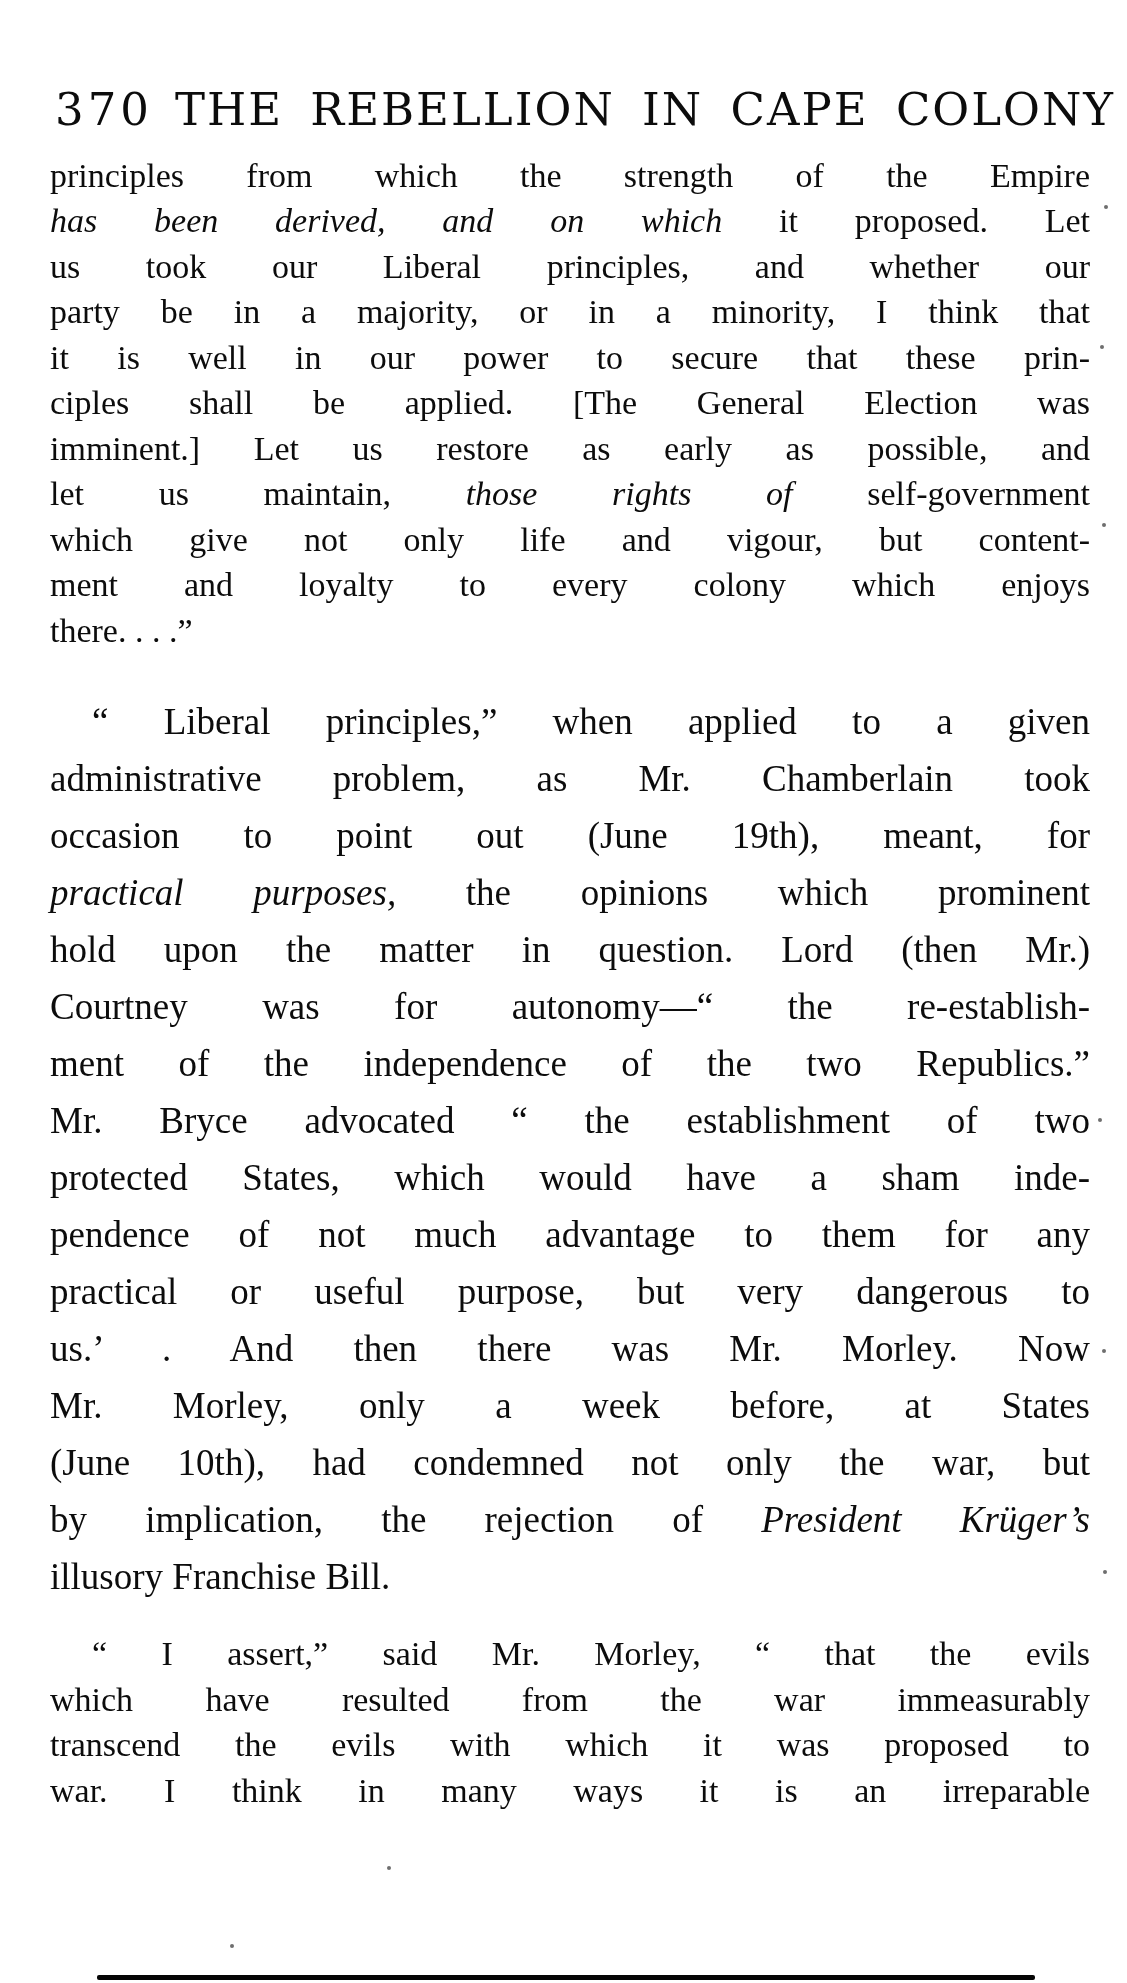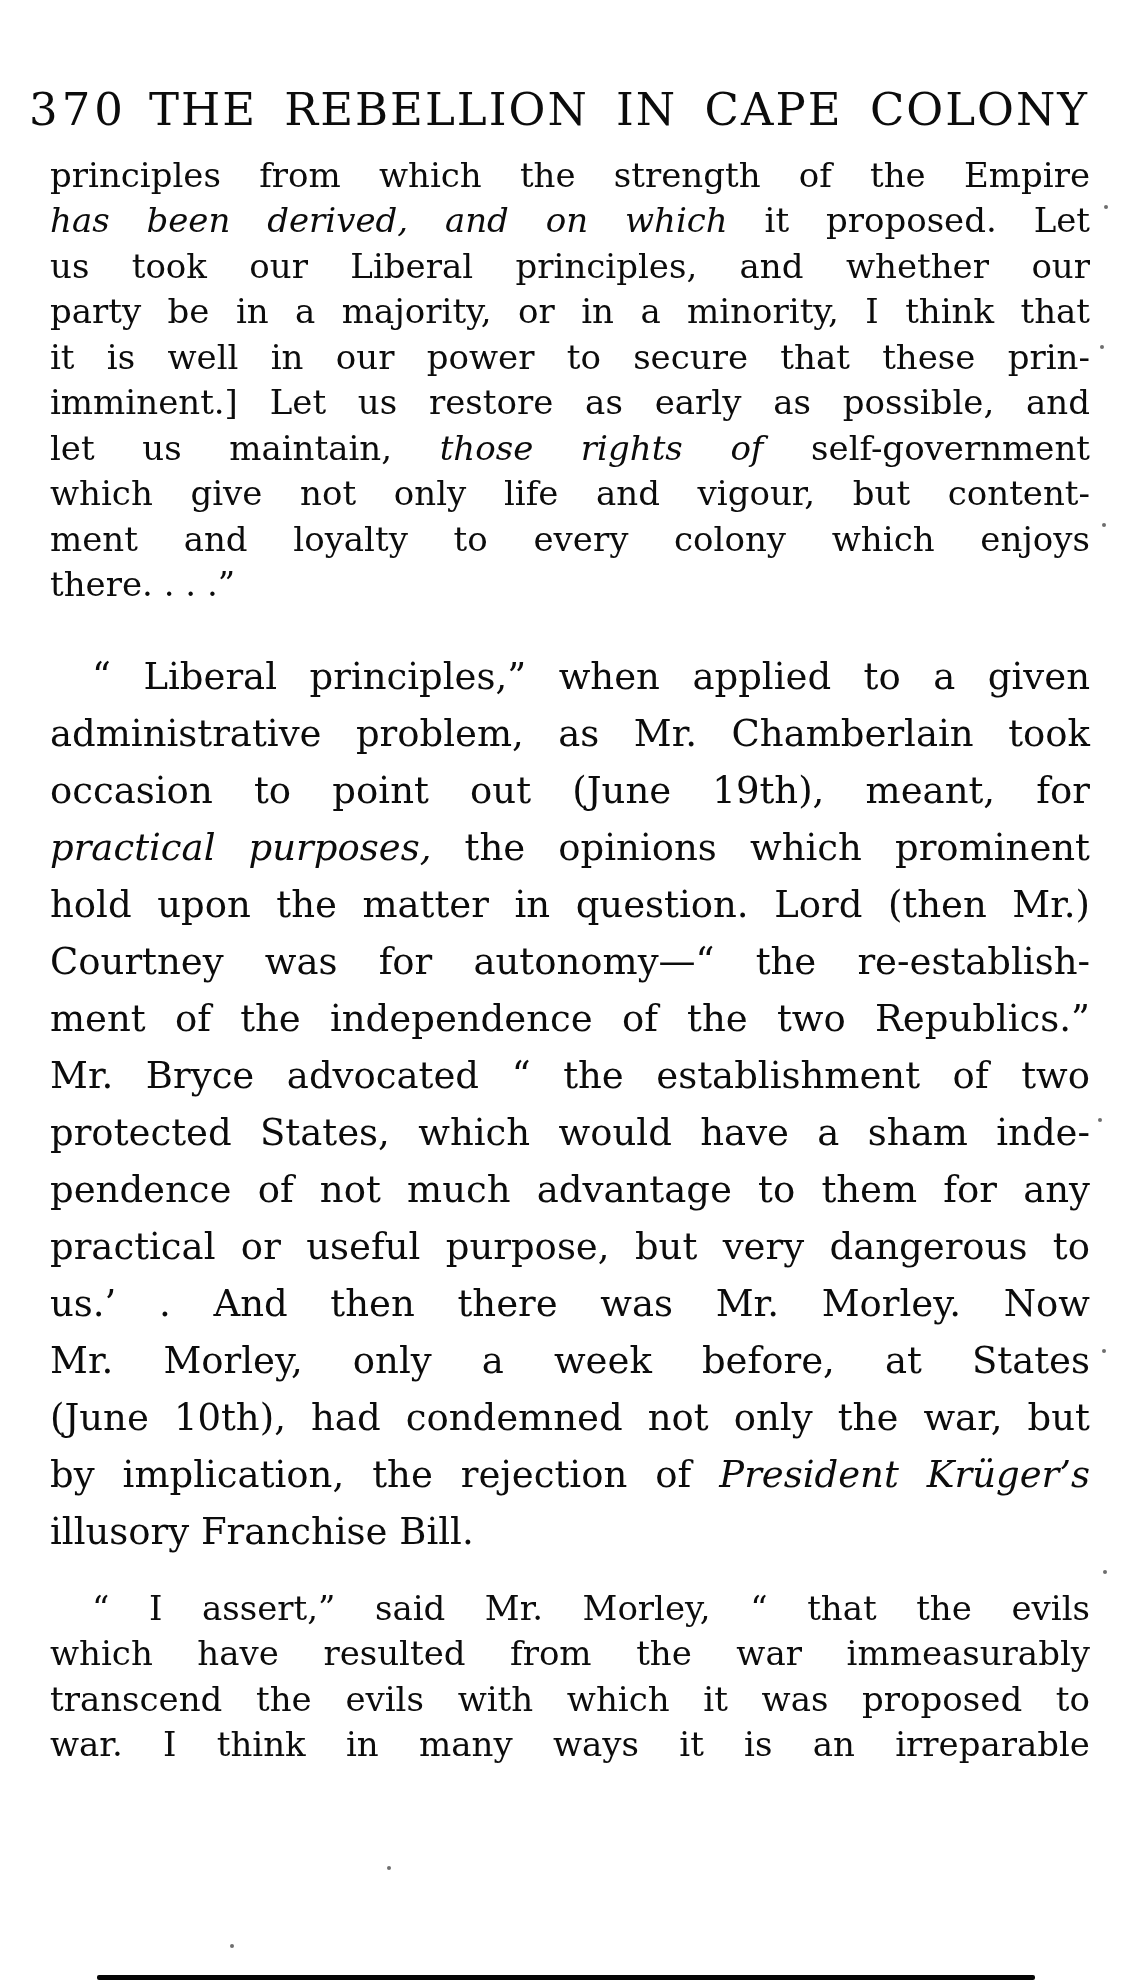--- a/index.html
+++ b/index.html
@@ -3,28 +3,28 @@
 <meta charset="utf-8">
 <style>
   html, body { margin:0; padding:0; }
   body {
     width:1127px; height:1983px;
     background:#ffffff; color:#0c0c0c;
     font-family:"DejaVu Serif", serif;
     position:relative; overflow:hidden;
   }
   .header {
-    padding:86px 40px 0 29px;
+    padding:86px 40px 0 55px;
     display:flex; align-items:baseline;
     font-size:45px; line-height:1.08; white-space:nowrap;
   }
   .pagenum { letter-spacing:4px; margin-right:22px; }
   .title   { flex:1; text-align:center; letter-spacing:2px; word-spacing:11px; }
 
-  .body-col { margin:0 37px 9px 50px; }
+  .body-col { margin:0 37px 9px 50px;font-family:Liberation Serif, serif; }
 
   .para.quote { font-size:34px; line-height:45.5px; }
   .para.main  { font-size:37px; line-height:57px;   }
   .p1 { margin-top:18px; }
   .p2 { margin-top:40px; }
   .p3 { margin-top:26px; }
 
   .line {
     text-align:justify;
     text-align-last:justify;   
@@ -58,20 +58,21 @@
   <span class="title">THE REBELLION IN CAPE COLONY</span>
 </div>
 
 <div class="body-col">
     <div class="para quote p1">
       <div class="line"><span>principles from which the strength of the Empire</span></div>
       <div class="line"><span class="it">has been derived, and on which</span><span> it proposed.  Let</span></div>
       <div class="line"><span>us took our Liberal principles, and whether our</span></div>
       <div class="line"><span>party be in a majority, or in a minority, I think that</span></div>
       <div class="line"><span>it is well in our power to secure that these prin-</span></div>
+      <div class="line"><span>ciples shall be applied.  [The General Election was</span></div>
       <div class="line"><span>imminent.]  Let us restore as early as possible, and</span></div>
       <div class="line"><span>let us maintain, </span><span class="it">those rights of</span><span> self-government</span></div>
       <div class="line"><span>which give not only life and vigour, but content-</span></div>
       <div class="line"><span>ment and loyalty to every colony which enjoys</span></div>
       <div class="line endline"><span>there. . . .”</span></div>
     </div>
     <div class="para main p2">
       <div class="line indent"><span>“ Liberal principles,” when applied to a given</span></div>
       <div class="line"><span>administrative problem, as Mr. Chamberlain took</span></div>
       <div class="line"><span>occasion to point out (June 19th), meant, for</span></div>

